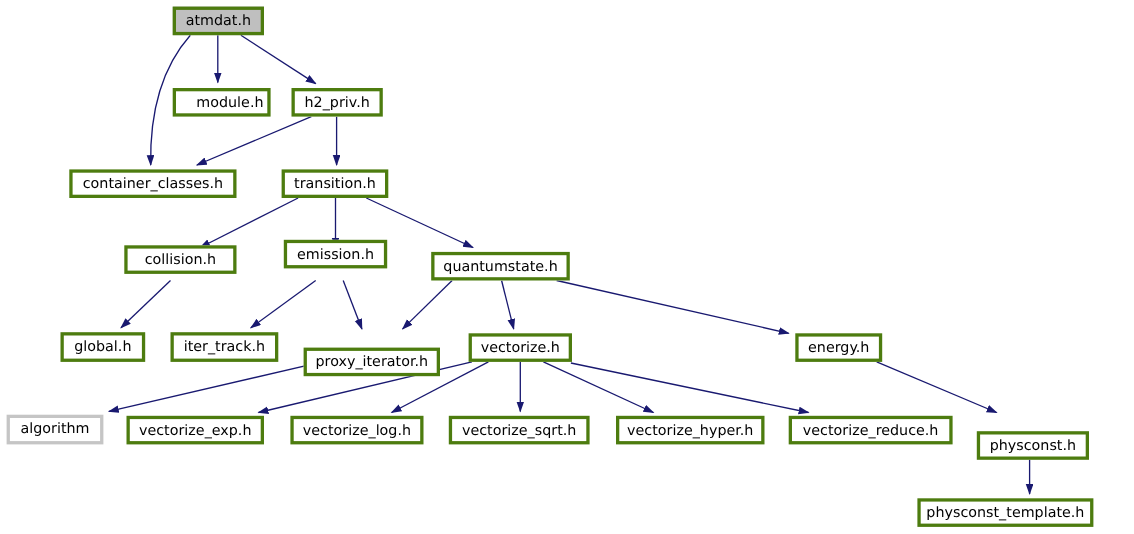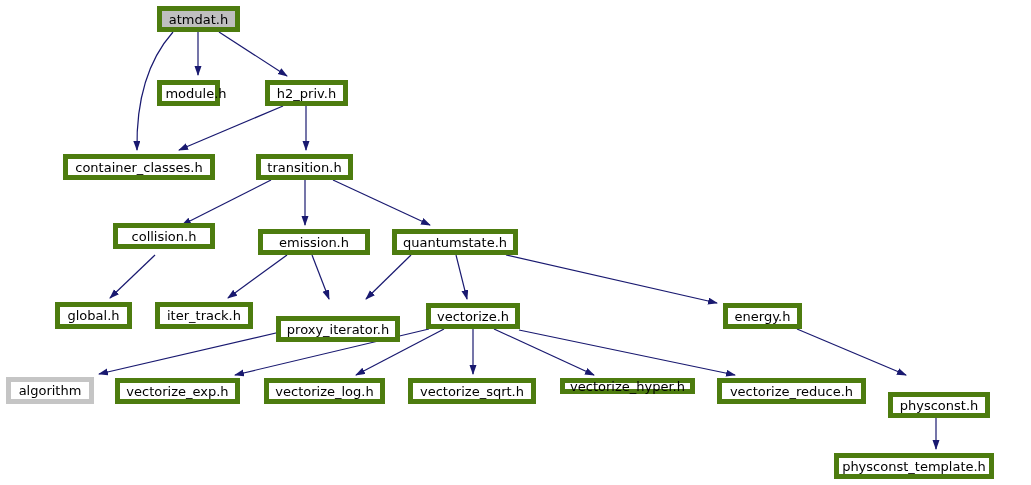--- a/index.html
+++ b/index.html
@@ -8,21 +8,21 @@
     width:1031px; height:485px;
     background:#ffffff;
     font-family:"DejaVu Sans","Liberation Sans",sans-serif;
     overflow:hidden;
   }
   #edges { position:absolute; left:0; top:0; width:1031px; height:485px; }
   .node {
     position:absolute;
     box-sizing:border-box;
     background:#ffffff;
-    border:5px solid #4d7c0f;
+    border:3px solid #4d7c0f;
     display:flex; align-items:center; justify-content:center;
     font-size:13px; color:#000000;
     white-space:nowrap;
     cursor:pointer;
   }
   .node.focus   { background:#bfbfbf; }
   .node.external{ border-color:#c5c5c5; cursor:default; }
 </style>
 </head>
 <body>
@@ -56,36 +56,36 @@
         <line x1="494" y1="329" x2="594" y2="375" stroke="#191970" stroke-width="1.2" marker-end="url(#arrow)"></line>
         <line x1="519" y1="330" x2="735" y2="375" stroke="#191970" stroke-width="1.2" marker-end="url(#arrow)"></line>
         <line x1="797" y1="329" x2="906" y2="375" stroke="#191970" stroke-width="1.2" marker-end="url(#arrow)"></line>
         <line x1="936" y1="404" x2="936" y2="449" stroke="#191970" stroke-width="1.2" marker-end="url(#arrow)"></line>
       </g>
   </svg>
   <div id="nodes">
       <div class="node focus" style="left: 157px; top: 6px; width: 83px; height: 26px;">
         <span>atmdat.h</span>
       </div>
-      <div class="node" style="left: 157px; top: 80px; width: 63px; height: 26px; padding-left: 15px;">
+      <div class="node" style="left: 157px; top: 80px; width: 89px; height: 26px; padding-left: 15px;">
         <span>module.h</span>
       </div>
       <div class="node" style="left: 265px; top: 80px; width: 83px; height: 26px;">
         <span>h2_priv.h</span>
       </div>
       <div class="node" style="left: 63px; top: 154px; width: 152px; height: 26px;">
         <span>container_classes.h</span>
       </div>
       <div class="node" style="left: 256px; top: 154px; width: 97px; height: 26px;">
         <span>transition.h</span>
       </div>
       <div class="node" style="left: 113px; top: 223px; width: 102px; height: 26px;">
         <span>collision.h</span>
       </div>
-      <div class="node" style="left: 258px; top: 229px; width: 112px; height: 26px; text-align: right;">
+      <div class="node" style="left: 258px; top: 218px; width: 94px; height: 26px; text-align: right;">
         <span>emission.h</span>
       </div>
       <div class="node" style="left: 392px; top: 229px; width: 126px; height: 26px;">
         <span>quantumstate.h</span>
       </div>
       <div class="node" style="left: 55px; top: 302px; width: 77px; height: 27px;">
         <span>global.h</span>
       </div>
       <div class="node" style="left: 155px; top: 302px; width: 98px; height: 27px;">
         <span>iter_track.h</span>
@@ -104,21 +104,21 @@
       </div>
       <div class="node" style="left: 115px; top: 378px; width: 125px; height: 26px;">
         <span>vectorize_exp.h</span>
       </div>
       <div class="node" style="left: 264px; top: 378px; width: 121px; height: 26px;">
         <span>vectorize_log.h</span>
       </div>
       <div class="node" style="left: 408px; top: 378px; width: 128px; height: 26px;">
         <span>vectorize_sqrt.h</span>
       </div>
-      <div class="node" style="left: 560px; top: 378px; width: 135px; height: 16px; align-items: center;">
+      <div class="node" style="left: 560px; top: 378px; width: 135px; height: 26px; align-items: center;">
         <span>vectorize_hyper.h</span>
       </div>
       <div class="node" style="left: 717px; top: 378px; width: 149px; height: 26px;">
         <span>vectorize_reduce.h</span>
       </div>
       <div class="node" style="left: 888px; top: 378px; width: 102px; height: 26px; margin-top: 14px;">
         <span>physconst.h</span>
       </div>
       <div class="node" style="left: 834px; top: 453px; width: 160px; height: 26px;">
         <span>physconst_template.h</span>

